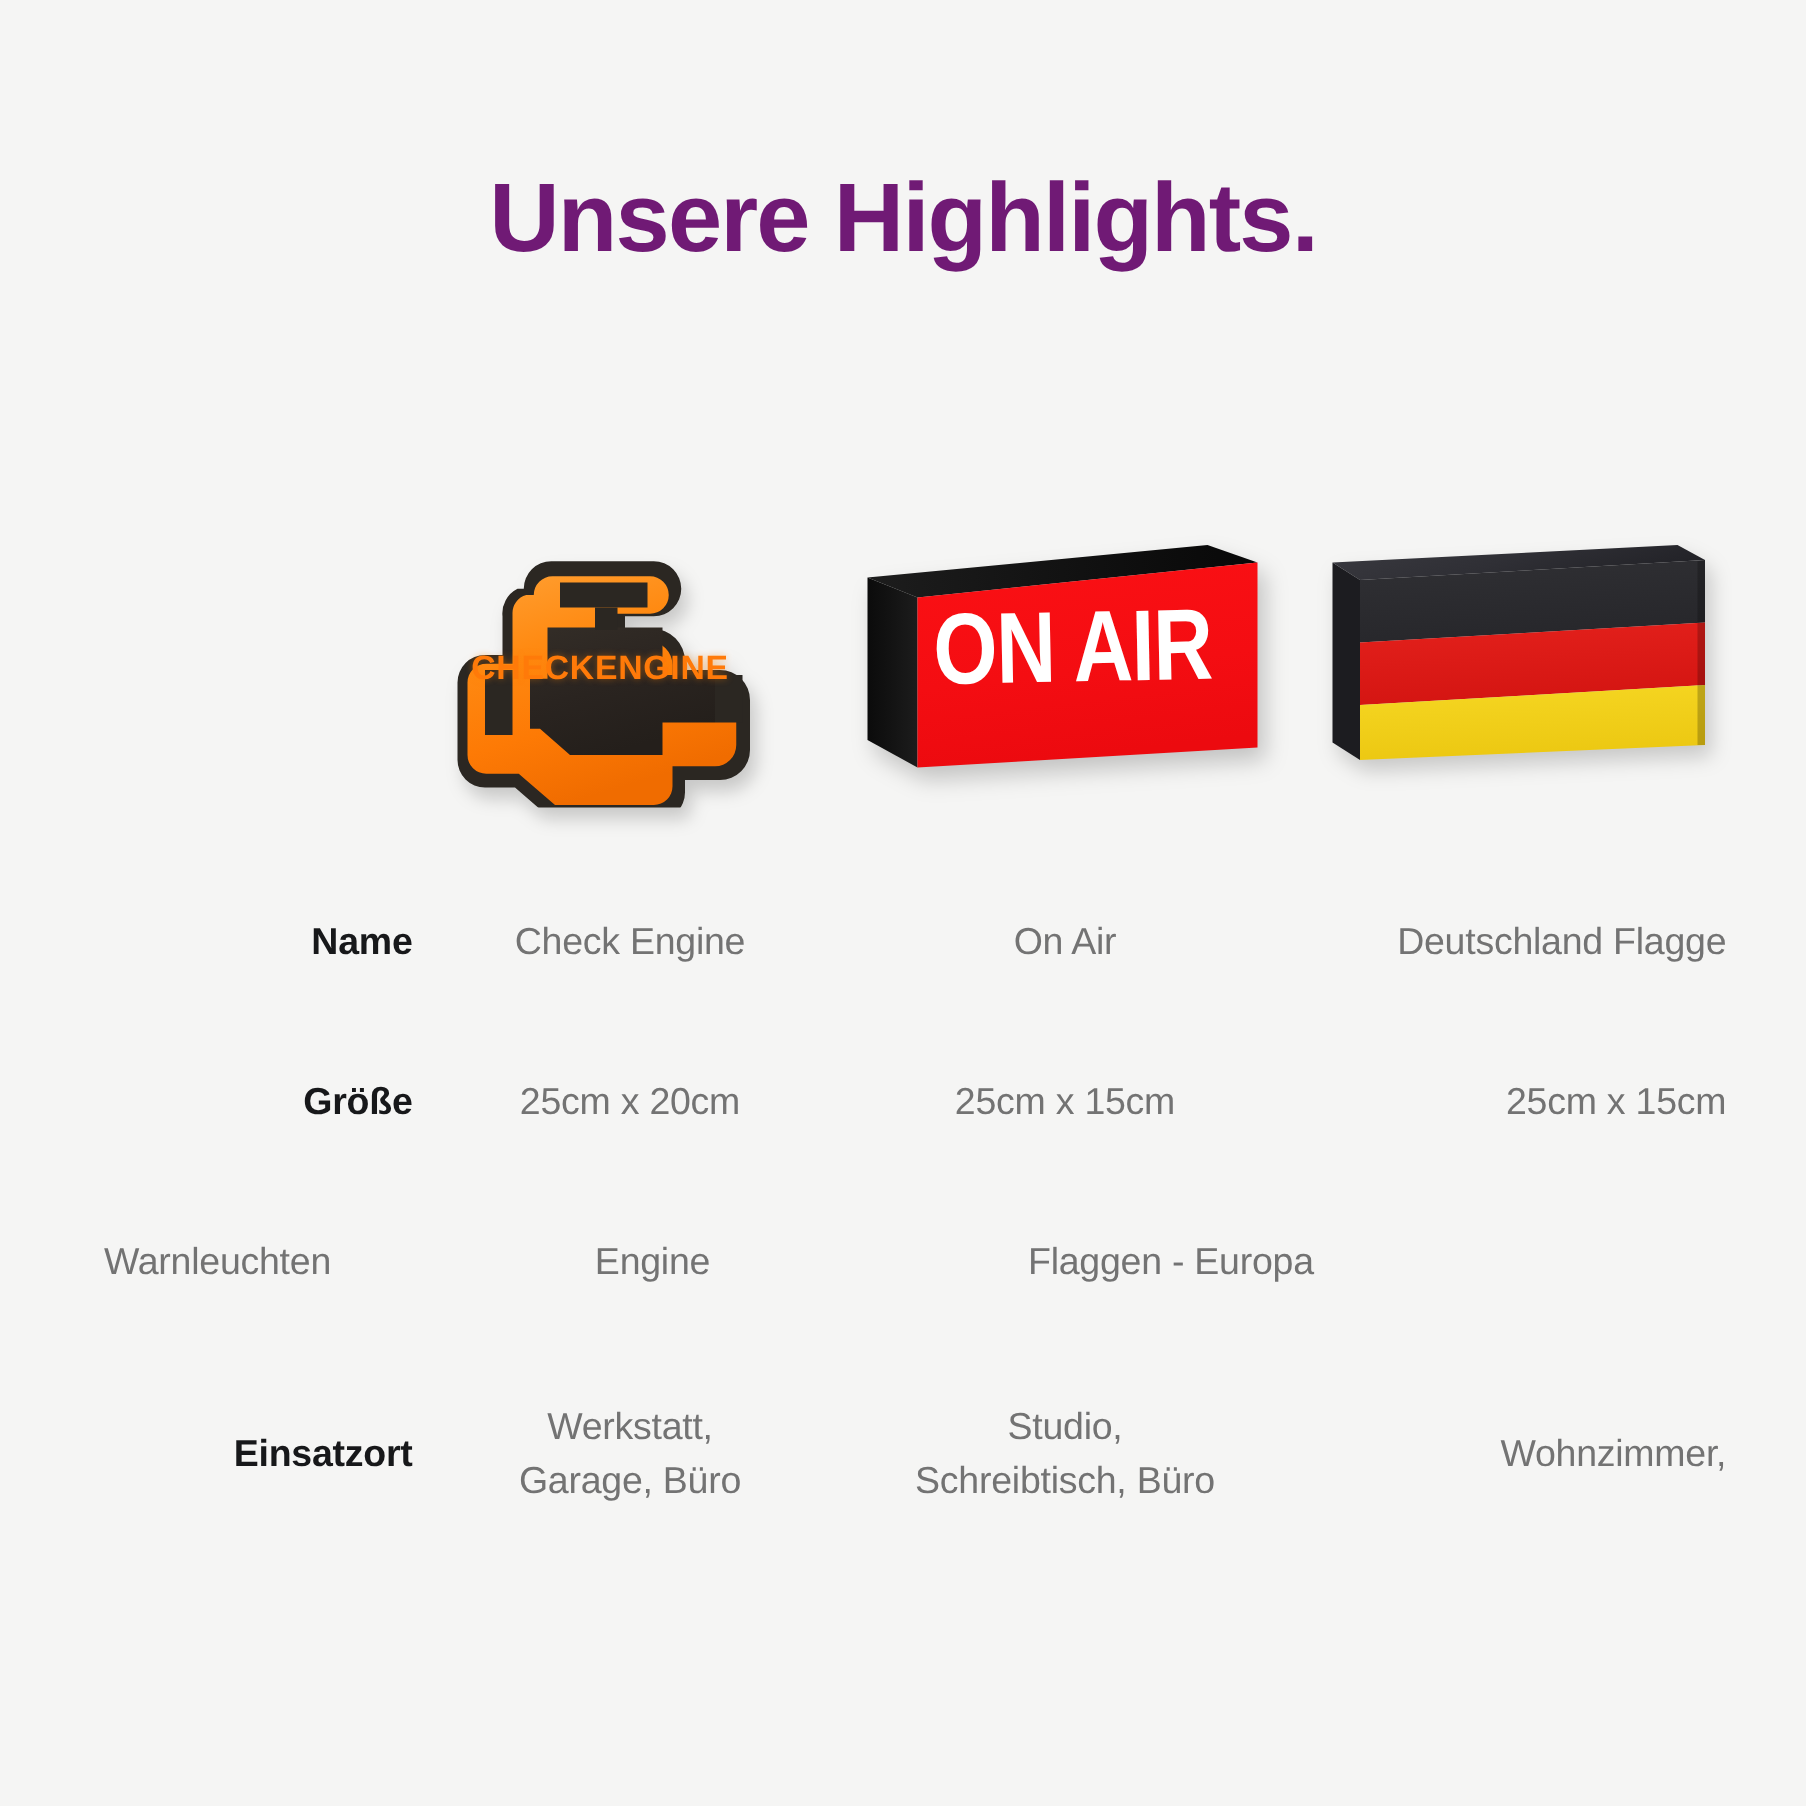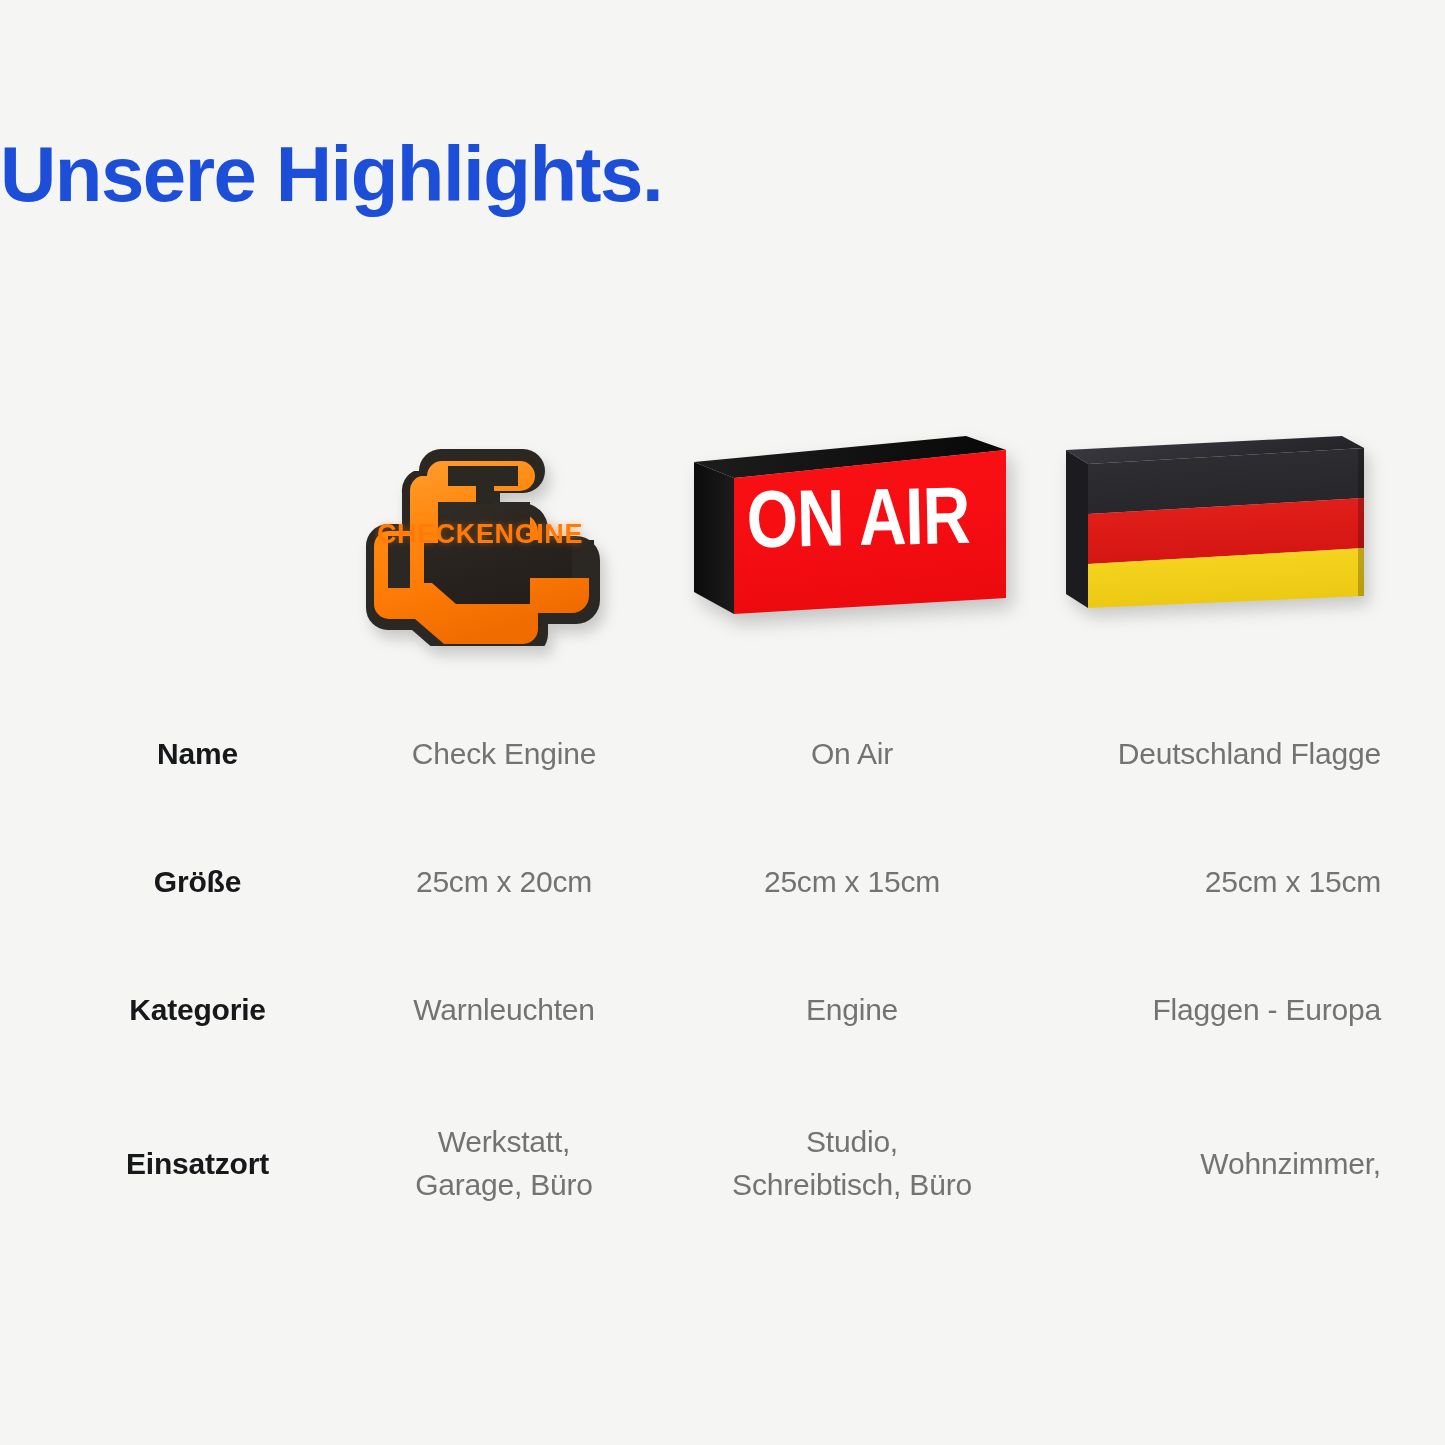--- a/index.html
+++ b/index.html
@@ -21,24 +21,25 @@
     position: relative;
     box-sizing: border-box;
   }
 
   
   .title {
     position: absolute;
     top: 132px;
     left: 0;
     width: 1445px;
+    text-align: center;
     font-size: 78px;
     font-weight: 700;
     letter-spacing: -1.5px;
-    color: #1d4ed8;
+    color: #701a75;
     line-height: 1.1;
   }
 
   
   .products {
     position: absolute;
     top: 400px;
     left: 0;
     width: 1445px;
     height: 270px;
@@ -144,21 +145,21 @@
   .row-category  { height: 128px; }
   .row-usage     { height: 180px; }
 
   .spec-label {
     width: 330px;
     padding-left: 65px;
     box-sizing: border-box;
     font-size: 30px;
     font-weight: 700;
     color: #17181a;
-    text-align: center;
+    text-align: right;
     letter-spacing: -0.2px;
   }
   .spec-val {
     font-size: 30px;
     font-weight: 400;
     color: #737373;
     text-align: center;
     line-height: 1.42;
     letter-spacing: -0.2px;
     box-sizing: border-box;
@@ -294,21 +295,20 @@
     </div>
 
     <div class="spec-row row-size">
       <div class="spec-label">Größe</div>
       <div class="spec-val col-1">25cm x 20cm</div>
       <div class="spec-val col-2">25cm x 15cm</div>
       <div class="spec-val col-3">25cm x 15cm</div>
     </div>
 
     <div class="spec-row row-category">
-      <div class="spec-label">Kategorie</div>
       <div class="spec-val col-1">Warnleuchten</div>
       <div class="spec-val col-2">Engine</div>
       <div class="spec-val col-3">Flaggen - Europa</div>
     </div>
 
     <div class="spec-row row-usage">
       <div class="spec-label">Einsatzort</div>
       <div class="spec-val col-1">
         <div>Werkstatt,</div>
         <div>Garage, Büro</div>

